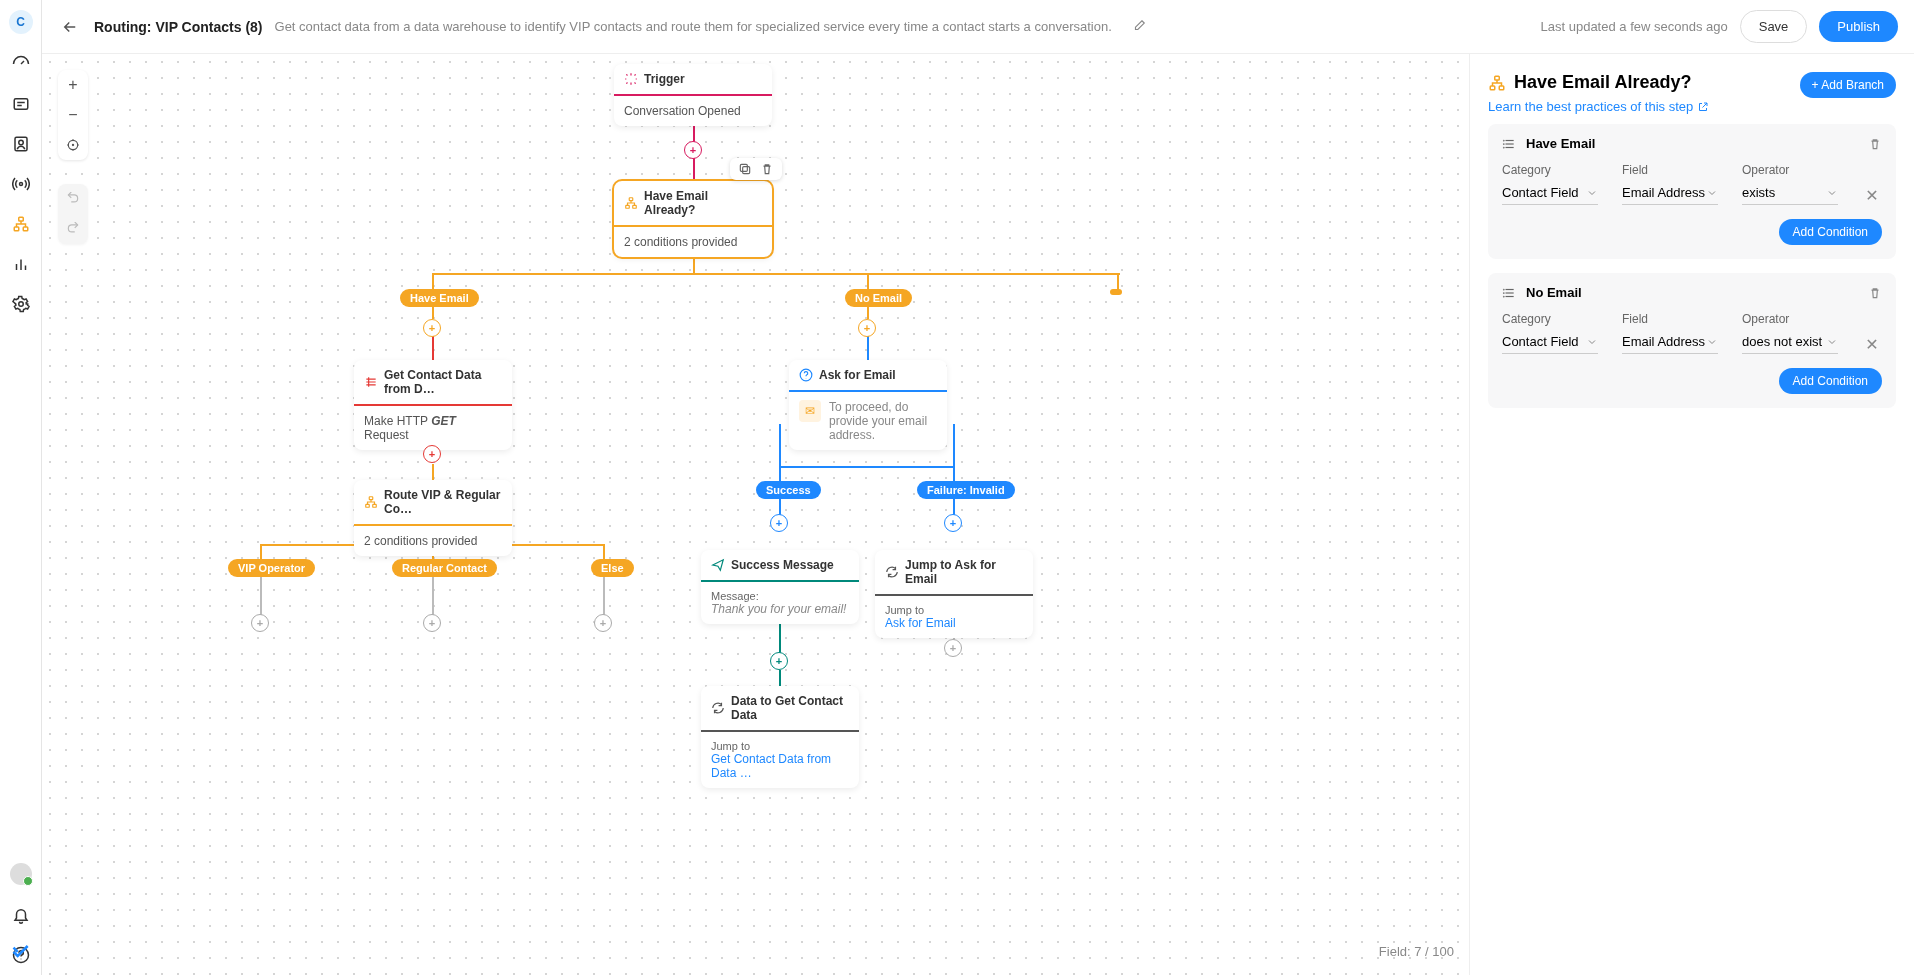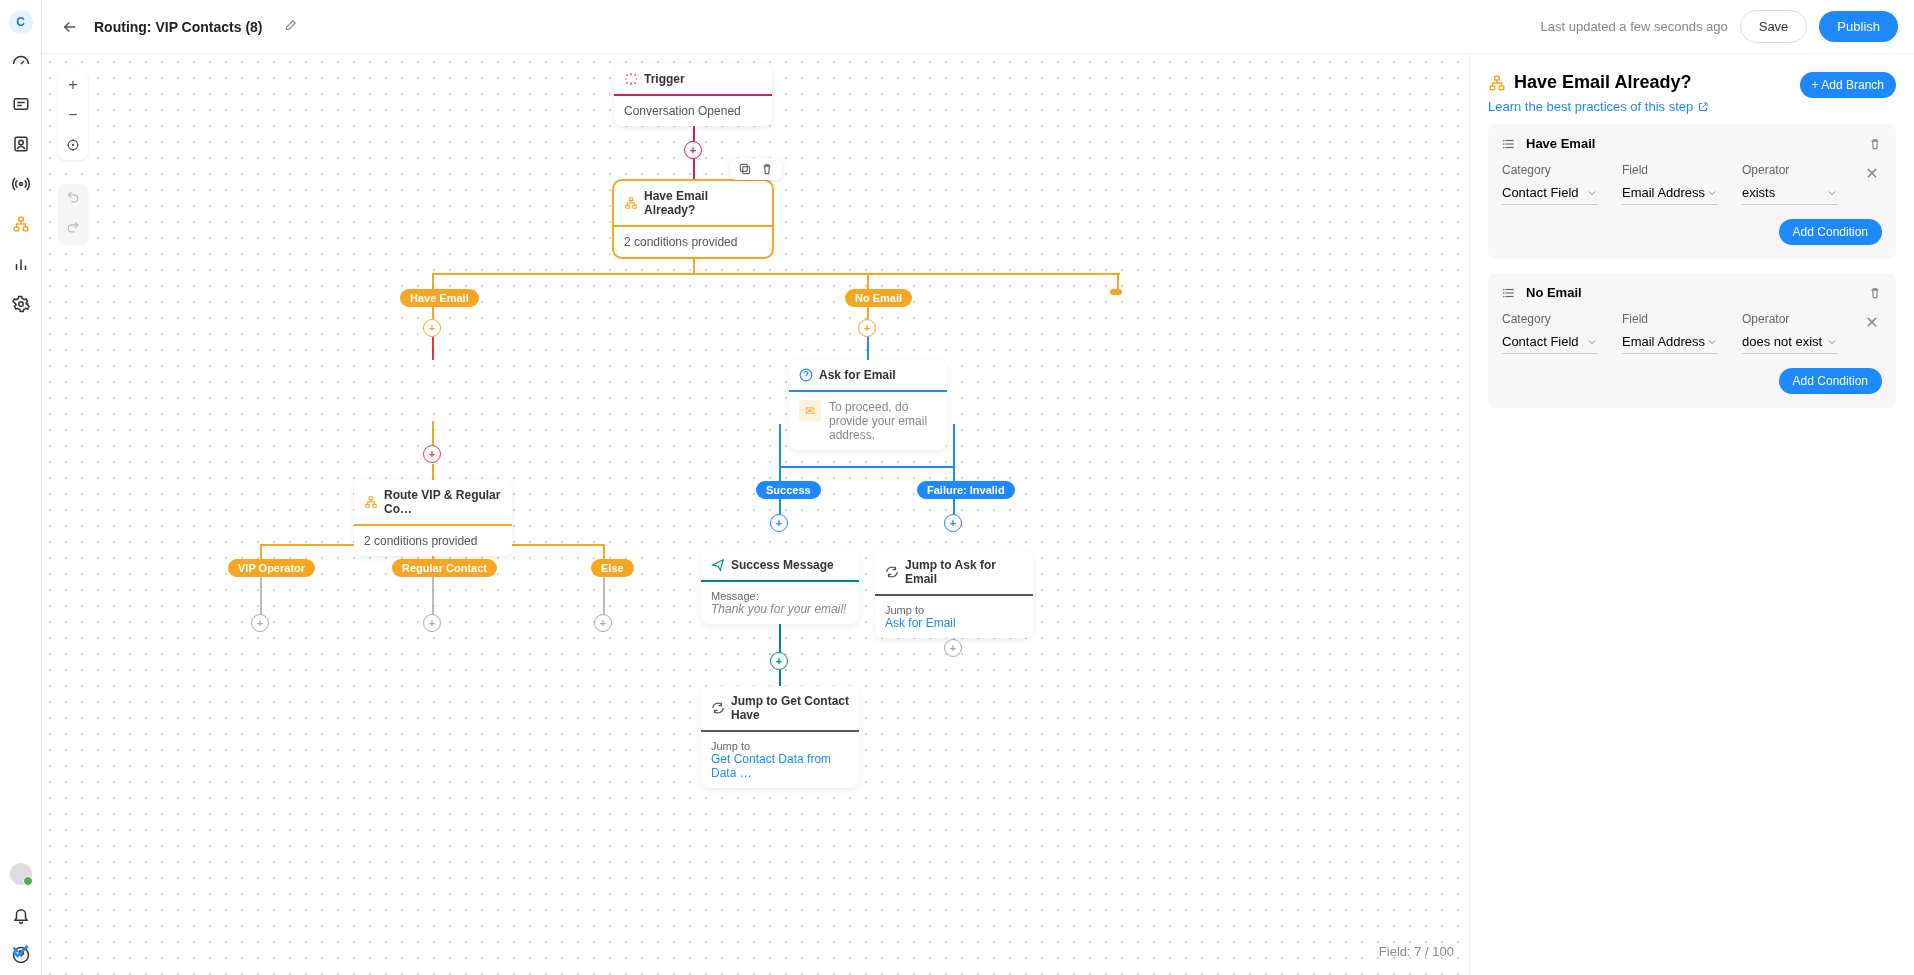--- a/index.html
+++ b/index.html
@@ -95,21 +95,21 @@
 .panel-link { color: #1e88ff; font-size: 13px; display: flex; align-items: center; gap: 4px; margin-bottom: 10px; }
 .add-branch-btn { margin-left: auto; background: #1e88ff; color: #fff; border: none; padding: 6px 12px; border-radius: 16px; font-size: 12px; font-weight: 500; cursor: pointer; text-align: center; }
 .panel-row { display: flex; justify-content: space-between; align-items: flex-start; }
 .panel-desc { font-size: 13px; color: #666; margin-bottom: 16px; line-height: 1.5; }
 
 
 .branch-card { background: #f7f7f8; border-radius: 8px; padding: 0 0 14px 0; margin-bottom: 14px; }
 .branch-card-header { display: flex; align-items: center; gap: 10px; padding: 12px 14px; }
 .branch-card-title { font-weight: 600; font-size: 13px; flex: 1; }
 .branch-card-body { padding: 0 14px; }
-.cond-row { display: flex; gap: 24px; align-items: flex-start; }
+.cond-row { display: flex; gap: 24px; align-items: flex-end; }
 .cond-col { flex: 1; }
 .cond-label { font-size: 12px; color: #666; margin-bottom: 4px; display: block; }
 .cond-select { display: flex; align-items: center; justify-content: space-between; border-bottom: 1px solid #ccc; padding: 4px 0; font-size: 13px; cursor: pointer; }
 .cond-close { width: 20px; height: 20px; display: flex; align-items: center; justify-content: center; cursor: pointer; color: #888; }
 .add-cond-btn { background: #1e88ff; color: #fff; border: none; padding: 6px 14px; border-radius: 16px; font-size: 12px; font-weight: 500; cursor: pointer; margin-top: 14px; float: right; }
 .clearfix::after { content: ''; display: table; clear: both; }
 
 
 .steps-counter { position: absolute; bottom: 16px; right: 460px; font-size: 13px; color: #888; z-index: 10; }
 
@@ -198,20 +198,21 @@
 
   <div class="main">
 
     <div class="topbar">
       <div class="back-btn">
           <svg viewBox="0 0 24 24" width="18" height="18" fill="none" stroke="currentColor" stroke-width="2">
             <path d="M19 12H5M11 18l-6-6 6-6"></path>
           </svg>
         </div>
       <span class="workflow-title">Routing: VIP Contacts (8)</span>
+      <span class="workflow-desc">Get contact data from a data warehouse to identify VIP contacts and route them for specialized service every time a contact starts a conversation.</span>
       <span class="edit-icon">
           <svg viewBox="0 0 24 24" width="14" height="14" fill="none" stroke="currentColor" stroke-width="2">
             <path d="M17 3l4 4-11 11H6v-4z"></path>
           </svg>
         </span>
       <div class="topbar-spacer"></div>
       <span class="last-updated">Last updated a few seconds ago</span>
       <button class="btn btn-save">Save</button>
       <button class="btn btn-publish">Publish</button>
     </div>
@@ -319,20 +320,29 @@
           <div class="node-body">2 conditions provided</div>
         </div>
 
         <div class="pill" style="left:358px; top:235px;">Have Email</div>
         <div class="pill" style="left:803px; top:235px;">No Email</div>
         <div class="pill" style="left:1068px; top:235px; width:12px; padding:3px 0;"></div>
 
         <div class="add-circle orange" style="left:381px; top:265px;">+</div>
         <div class="add-circle orange" style="left:816px; top:265px;">+</div>
 
+        <div class="node http" style="left:312px; top:306px;">
+          <div class="node-header">
+              <svg class="icon" viewBox="0 0 24 24" fill="none" stroke="#e53935" stroke-width="2">
+                <path d="M4 7h16M4 12h16M4 17h16M8 4v16"></path>
+              </svg>
+              <span>Get Contact Data from D…</span>
+            </div>
+          <div class="node-body"><span>Make HTTP </span><span class="bold">GET</span><span> Request</span></div>
+        </div>
         <div class="add-circle red" style="left:381px; top:391px;">+</div>
 
         <div class="node branch" style="left:312px; top:426px;">
           <div class="node-header">
               <svg class="icon" viewBox="0 0 24 24" fill="none" stroke="#f5a623" stroke-width="2">
                 <rect x="9" y="3" width="6" height="5" rx="1"></rect>
                 <rect x="3" y="16" width="6" height="5" rx="1"></rect>
                 <rect x="15" y="16" width="6" height="5" rx="1"></rect>
                 <path d="M12 8v4M12 12H6v4M12 12h6v4"></path>
               </svg>
@@ -399,21 +409,21 @@
 
         <div class="add-circle teal" style="left:728px; top:598px;">+</div>
         <div class="add-circle grey" style="left:902px; top:585px;">+</div>
 
         <div class="node jump" style="left:659px; top:632px;">
           <div class="node-header">
               <svg class="icon" viewBox="0 0 24 24" fill="none" stroke="#555" stroke-width="2">
                 <path d="M3 12a9 9 0 0 1 15-6M21 12a9 9 0 0 1-15 6"></path>
                 <path d="M18 3v5h-5M6 21v-5h5"></path>
               </svg>
-              <span>Jump to Get Contact Have</span>
+              <span>Data to Get Contact Data</span>
             </div>
           <div class="node-body">
               <div class="label">Jump to</div>
               <div class="link">Get Contact Data from Data …</div>
             </div>
         </div>
 
       </div>
 
       <div class="panel">

